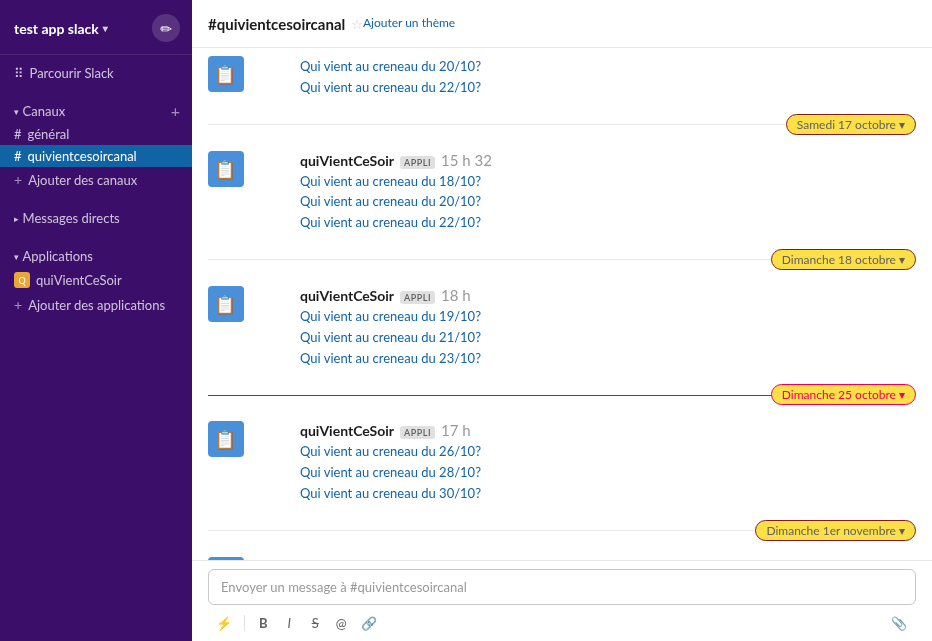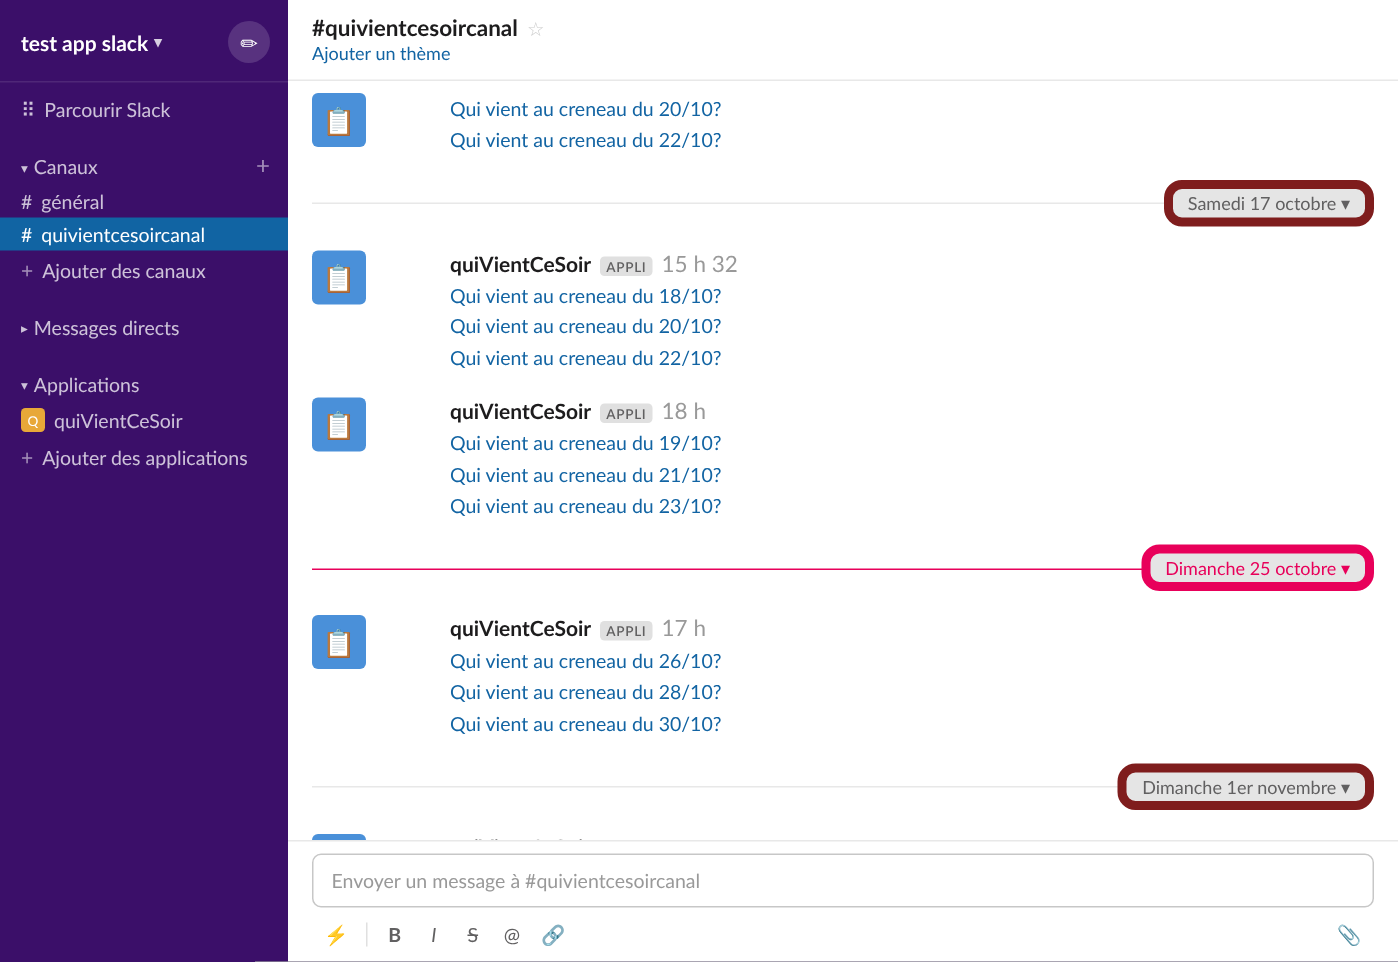--- a/index.html
+++ b/index.html
@@ -143,21 +143,21 @@
       display: flex;
       align-items: center;
       padding: 10px 16px;
       border-bottom: 1px solid #e8e8e8;
       background: #fff;
       min-height: 48px;
     }
 
     .channel-header-left {
       display: flex;
-      flex-direction: column;
+      flex-direction: row;
     }
 
     .channel-title-row {
       display: flex;
       align-items: center;
       gap: 6px;
     }
 
     .channel-title {
       font-weight: 700;
@@ -202,22 +202,22 @@
       height: 1px;
       background: #e8e8e8;
     }
 
     .date-divider.pink::before {
       background: #e8005a;
       right: 150px;
     }
 
     .date-badge {
-      background: #e5e5e5;
-      border: 6px solid #7f1d1d;
+      background: #fde047;
+      border: 1px solid #7f1d1d;
       border-radius: 12px;
       padding: 2px 10px;
       font-size: 12px;
       color: #616061;
       white-space: nowrap;
       display: flex;
       align-items: center;
       gap: 4px;
       position: relative;
       z-index: 1;
@@ -442,20 +442,25 @@
           <span class="message-sender">quiVientCeSoir</span>
           <span class="appli-badge">APPLI</span>
           <span class="message-time">15 h 32</span>
         </div>
         <a class="message-link">Qui vient au creneau du 18/10?</a>
         <a class="message-link">Qui vient au creneau du 20/10?</a>
         <a class="message-link">Qui vient au creneau du 22/10?</a>
       </div>
     </div>
 
+    <div class="date-divider">
+      <div class="date-badge">
+        <span>Dimanche 18 octobre ▾</span>
+      </div>
+    </div>
 
     <div class="message-group">
       <div class="avatar-book">📋</div>
       <div class="message-content">
         <div class="message-header">
           <span class="message-sender">quiVientCeSoir</span>
           <span class="appli-badge">APPLI</span>
           <span class="message-time">18 h</span>
         </div>
         <a class="message-link">Qui vient au creneau du 19/10?</a>

